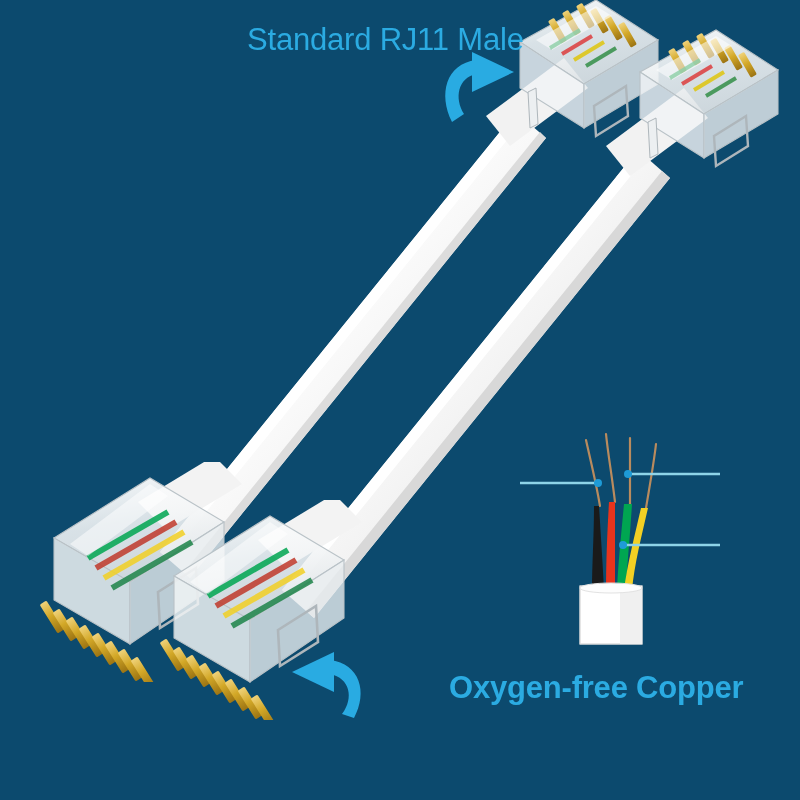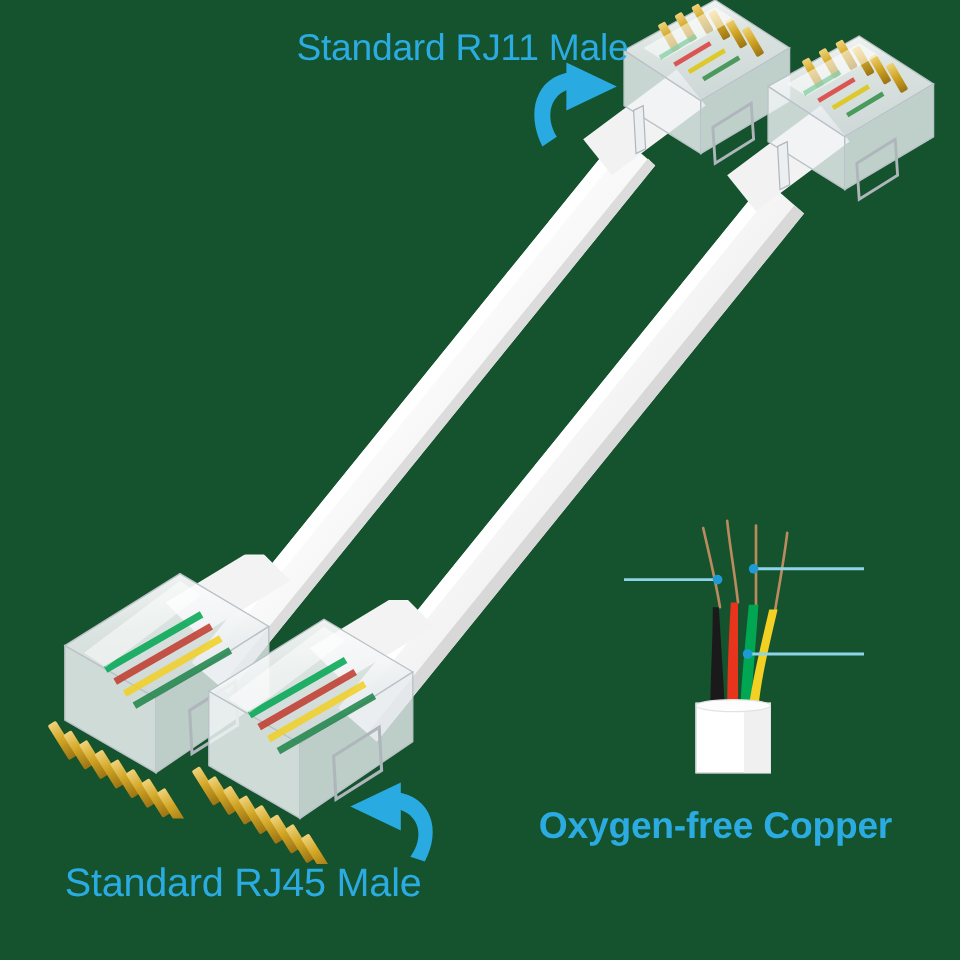--- a/index.html
+++ b/index.html
@@ -4,21 +4,21 @@
 <style>
   html, body {
     margin: 0;
     padding: 0;
     background: #ffffff;
   }
   #stage {
     position: relative;
     width: 800px;
     height: 800px;
-    background: #14532d;
+    background: #0c4a6e;
     overflow: hidden;
     font-family: "Liberation Sans", sans-serif;
   }
 
   
   .label {
     position: absolute;
     color: #2BABE2;
     white-space: nowrap;
     line-height: 1;
@@ -258,17 +258,16 @@
     <path d="M 40 0 L 82 20 L 40 40 Z" fill="#29ABE2"></path>
   </svg>
 
   <svg class="arrow-svg" id="arrow-rj45" width="86" height="70" viewBox="0 0 86 70">
     <path d="M 66 66 C 80 40, 72 12, 42 8 L 42 22 C 62 26, 66 46, 54 62 Z" fill="#29ABE2"></path>
     <path d="M 46 0 L 4 20 L 46 40 Z" fill="#29ABE2"></path>
   </svg>
 
   <div class="label" id="label-rj11">Standard RJ11 Male</div>
 
-  <div class="label" id="label-rj45">Standard RJ45 Male</div>
 
   <div class="label" id="label-copper">Oxygen-free Copper</div>
 
 </div>
 
 </body></html>

